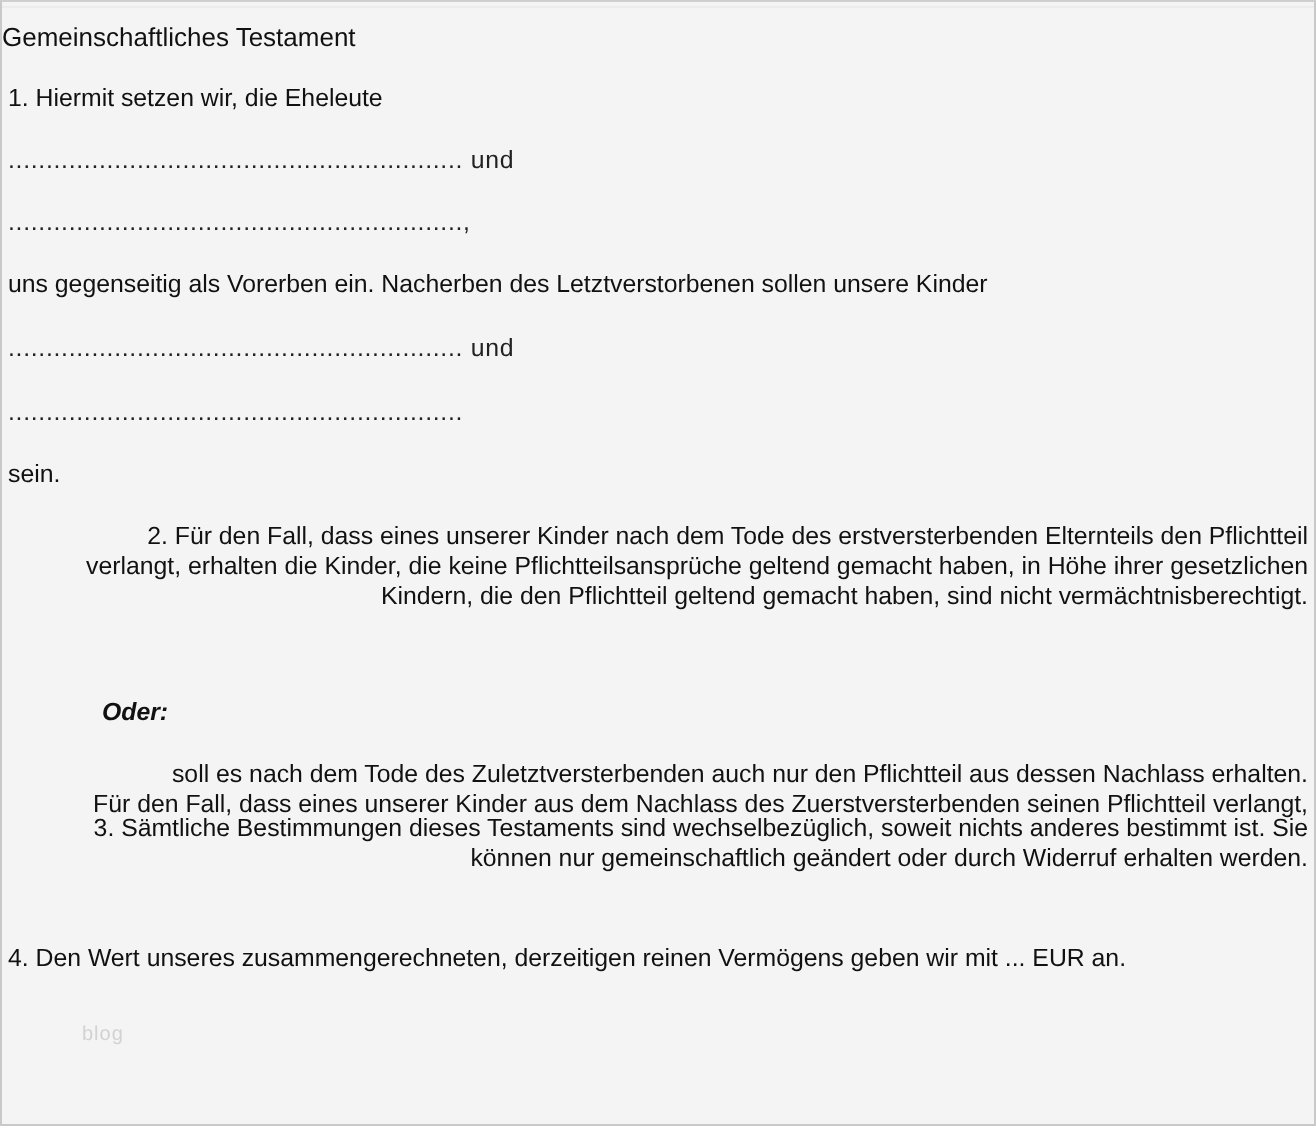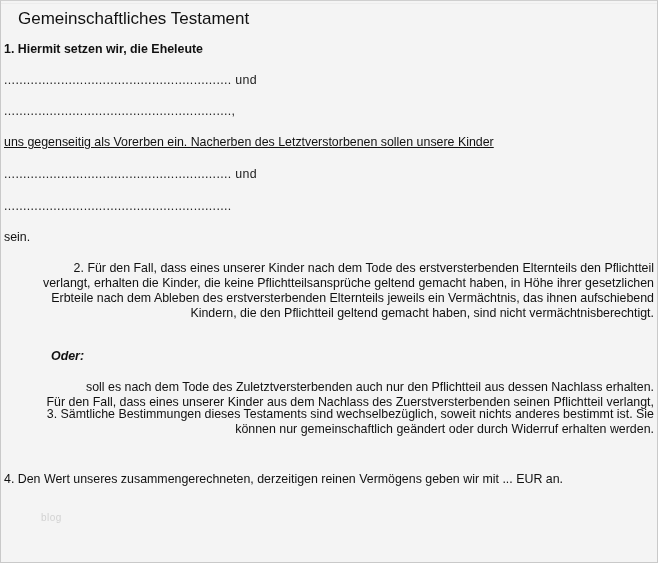--- a/index.html
+++ b/index.html
@@ -18,22 +18,22 @@
     }
     .frame::before {
       content: ""; position: absolute; left: 0; right: 0; top: 2px; height: 1px;
       background: #ececec;
     }
     .line {
       position: absolute; left: 3px; white-space: nowrap;
       font-size: 12.4px; line-height: 15px;
     }
     .title {
-      position: absolute; left: 17px; top: 8px;
-      font-size: 17px; line-height: 20px; white-space: nowrap;
+      position: absolute; left: 0; top: 8px;
+      font-size: 13px; line-height: 20px; white-space: nowrap;
     }
     .para {
       position: absolute; left: 3px; width: 650px;
       font-size: 12.4px; line-height: 15px; text-align: right;
     }
     .para span { display: block; white-space: nowrap; }
     .oder {
       position: absolute; left: 50px; top: 348px;
       font-size: 12.4px; line-height: 15px; font-weight: bold; font-style: italic;
     }
@@ -43,32 +43,31 @@
       font-size: 10px; color: #d2d2d2; letter-spacing: 0.5px;
     }
   </style>
 </head>
 <body>
 
 <div class="frame">
 
   <div class="title">Gemeinschaftliches Testament</div>
 
-  <div class="line" style="top:41px;font-weight:bold;">1. Hiermit setzen wir, die Eheleute</div>
+  <div class="line" style="top:41px;">1. Hiermit setzen wir, die Eheleute</div>
   <div class="line dots" style="top:72px;">............................................................ und</div>
   <div class="line dots" style="top:103px;">............................................................,</div>
-  <div class="line" style="top:134px;text-decoration:underline;">uns gegenseitig als Vorerben ein. Nacherben des Letztverstorbenen sollen unsere Kinder</div>
+  <div class="line" style="top:134px;">uns gegenseitig als Vorerben ein. Nacherben des Letztverstorbenen sollen unsere Kinder</div>
   <div class="line dots" style="top:166px;">............................................................ und</div>
   <div class="line dots" style="top:198px;">............................................................</div>
   <div class="line" style="top:229px;">sein.</div>
 
   <div class="para" style="top:260px;">
     <span>2. Für den Fall, dass eines unserer Kinder nach dem Tode des erstversterbenden Elternteils den Pflichtteil</span>
     <span>verlangt, erhalten die Kinder, die keine Pflichtteilsansprüche geltend gemacht haben, in Höhe ihrer gesetzlichen</span>
-    <span>Erbteile nach dem Ableben des erstversterbenden Elternteils jeweils ein Vermächtnis, das ihnen aufschiebend</span>
     <span>Kindern, die den Pflichtteil geltend gemacht haben, sind nicht vermächtnisberechtigt.</span>
   </div>
 
   <div class="oder">Oder:</div>
 
   <div class="para" style="top:379px;">
     <span>soll es nach dem Tode des Zuletztversterbenden auch nur den Pflichtteil aus dessen Nachlass erhalten.</span>
     <span>Für den Fall, dass eines unserer Kinder aus dem Nachlass des Zuerstversterbenden seinen Pflichtteil verlangt,</span>
   </div>
 

